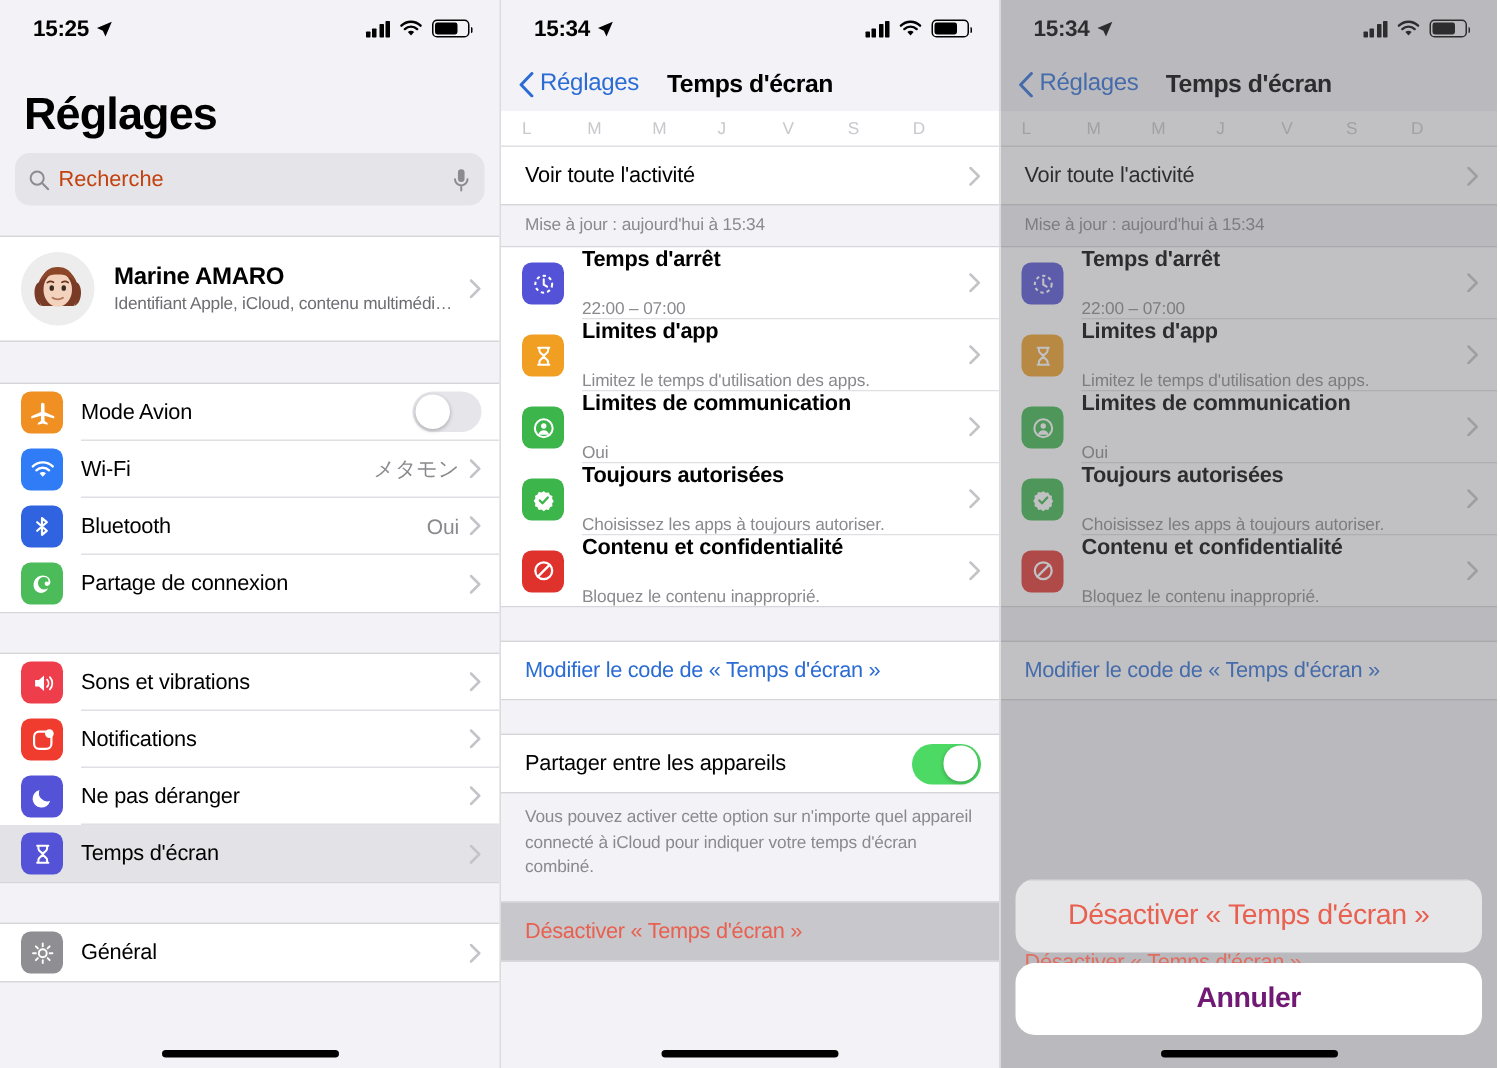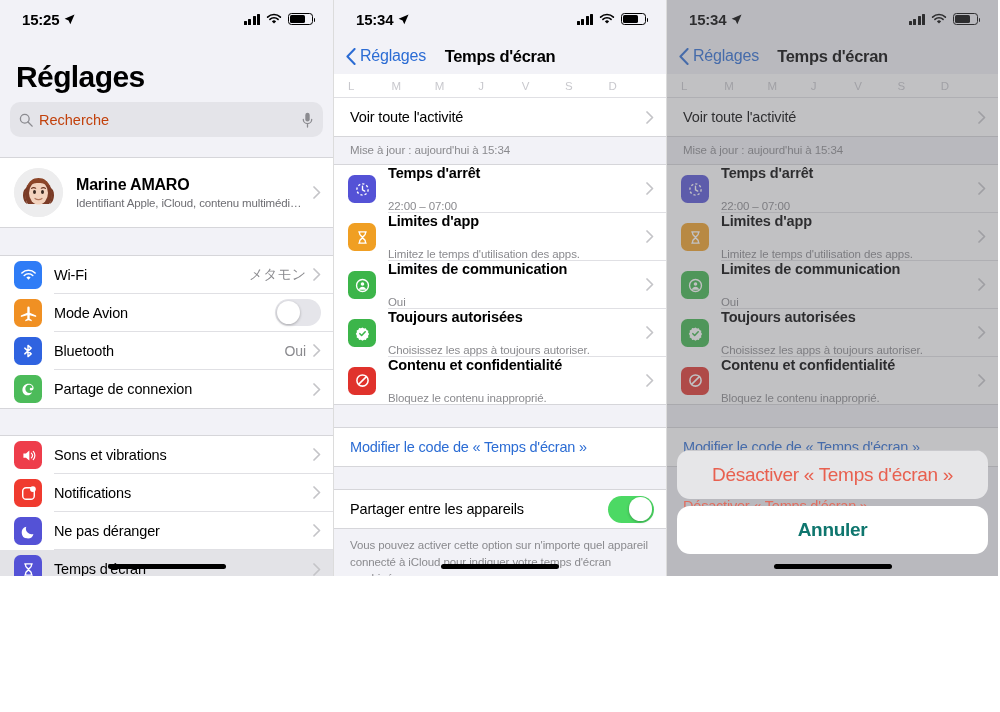--- a/index.html
+++ b/index.html
@@ -5,21 +5,21 @@
   * { box-sizing: border-box; margin: 0; padding: 0; }
   html, body {
     width: 1000px; height: 712px;
     font-family: "Liberation Sans", sans-serif;
     background: #ffffff; overflow: hidden;
   }
   .stage { position: relative; width: 1000px; height: 712px; display: flex; }
 
   .panel {
     position: relative;
-    width: 333px; height: 576px;
+    width: 333px; height: 712px;
     background: #f2f2f7;
     overflow: hidden;
     flex: 0 0 auto;
   }
   .panel + .panel { border-left: 1px solid #dcdcdc; }
   .panel.p3 { width: 332px; }
 
   
   .statusbar {
     height: 38px; display: flex; align-items: center;
@@ -108,21 +108,21 @@
 
   
   .dim { position:absolute; inset:0; background:rgba(108,108,112,0.42); }
   .sheet { position:absolute; left:10px; right:10px; bottom:22px; }
   .sheet-card { background:#e6e6e8; border-radius:13px; overflow:hidden; }
   .sheet-msg { padding:13px 14px 12px; text-align:center; font-size:12.5px; color:#6d6d72;
      line-height:1.48; letter-spacing:-0.1px; background:#eeeef0;}
   .sheet-act { padding:13px 8px; text-align:center; font-size:19px; color:#e8604f;
      border-top:1px solid #c9c9cd; letter-spacing:-0.3px; }
   .sheet-cancel { margin-top:7px; background:#fff; border-radius:13px; padding:13px 14px;
-     text-align:center; font-size:19px; font-weight:bold; color:#0f766e; letter-spacing:-0.3px; }
+     text-align:center; font-size:19px; font-weight:bold; color:#701a75; letter-spacing:-0.3px; }
   .ghostrow { position:absolute; left:0; right:0; bottom:62px; padding:0 16px;
      font-size:14.5px; color:#e8604f; letter-spacing:-0.2px; opacity:.85;}
 </style>
 </head>
 <body>
 
 <div class="stage">
 
   <div class="panel p1">
 
@@ -189,49 +189,49 @@
       </div>
       <svg class="chev" viewBox="0 0 8 13">
           <path d="M1 1l5.5 5.5L1 12" stroke="#c4c4c8" stroke-width="1.7" fill="none" stroke-linecap="round" stroke-linejoin="round"></path>
         </svg>
     </div>
 
     <div style="height:27px" class="gap"></div>
 
     <div class="group">
       <div class="row">
+        <span class="rowicon" style="background:#f09023">
+          <svg viewBox="0 0 20 20" width="17" height="17">
+              <path d="M19 12.3 11.4 9V3.2a1.4 1.4 0 0 0-2.8 0V9L1 12.3v1.9l7.6-2.2v4.1L6.2 17.7v1.3L10 18l3.8 1v-1.3l-2.4-1.6V12l7.6 2.2z" fill="#fff"></path>
+            </svg>
+        </span>
+        <div class="rowbody">
+          <span class="rowtitle">Mode Avion</span>
+          <span style="flex:1"></span>
+          <span class="toggle">
+              <i></i>
+            </span>
+        </div>
+      </div>
+
+      <div class="row">
         <span class="rowicon" style="background:#2f7cf6">
           <svg viewBox="0 0 20 16" width="17" height="14">
             <path d="M10 13.6 7.5 10.9a3.6 3.6 0 0 1 5 0z" fill="#fff"></path>
             <path d="M5 8.6a7.2 7.2 0 0 1 10 0" stroke="#fff" stroke-width="1.9" fill="none" stroke-linecap="round"></path>
             <path d="M2.2 5.6a11.2 11.2 0 0 1 15.6 0" stroke="#fff" stroke-width="1.9" fill="none" stroke-linecap="round"></path>
           </svg>
         </span>
         <div class="rowbody">
           <span class="rowtitle">Wi-Fi</span>
           <span style="flex:1"></span>
           <span class="rowvalue">メタモン</span>
           <svg class="chev" viewBox="0 0 8 13">
               <path d="M1 1l5.5 5.5L1 12" stroke="#c4c4c8" stroke-width="1.7" fill="none" stroke-linecap="round" stroke-linejoin="round"></path>
             </svg>
-        </div>
-      </div>
-
-      <div class="row">
-        <span class="rowicon" style="background:#f09023">
-          <svg viewBox="0 0 20 20" width="17" height="17">
-              <path d="M19 12.3 11.4 9V3.2a1.4 1.4 0 0 0-2.8 0V9L1 12.3v1.9l7.6-2.2v4.1L6.2 17.7v1.3L10 18l3.8 1v-1.3l-2.4-1.6V12l7.6 2.2z" fill="#fff"></path>
-            </svg>
-        </span>
-        <div class="rowbody">
-          <span class="rowtitle">Mode Avion</span>
-          <span style="flex:1"></span>
-          <span class="toggle">
-              <i></i>
-            </span>
         </div>
       </div>
 
       <div class="row">
         <span class="rowicon" style="background:#2f63e0">
           <svg viewBox="0 0 20 20" width="16" height="16">
               <path d="M6 6.4 14 13.6 10 17V3l4 3.4L6 13.6" stroke="#fff" stroke-width="1.8" fill="none" stroke-linejoin="round" stroke-linecap="round"></path>
             </svg>
         </span>
         <div class="rowbody">

